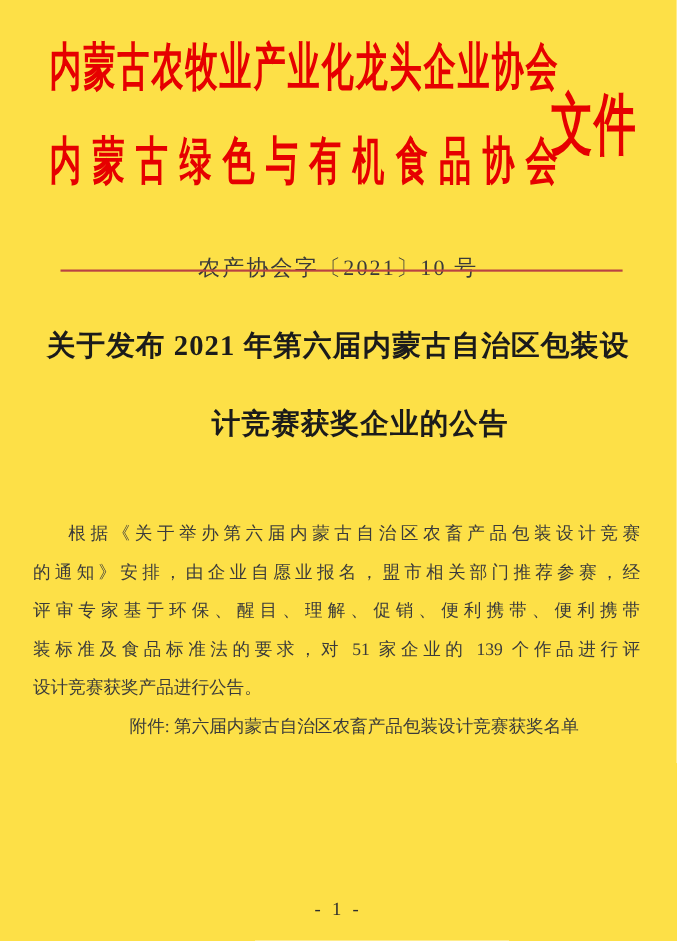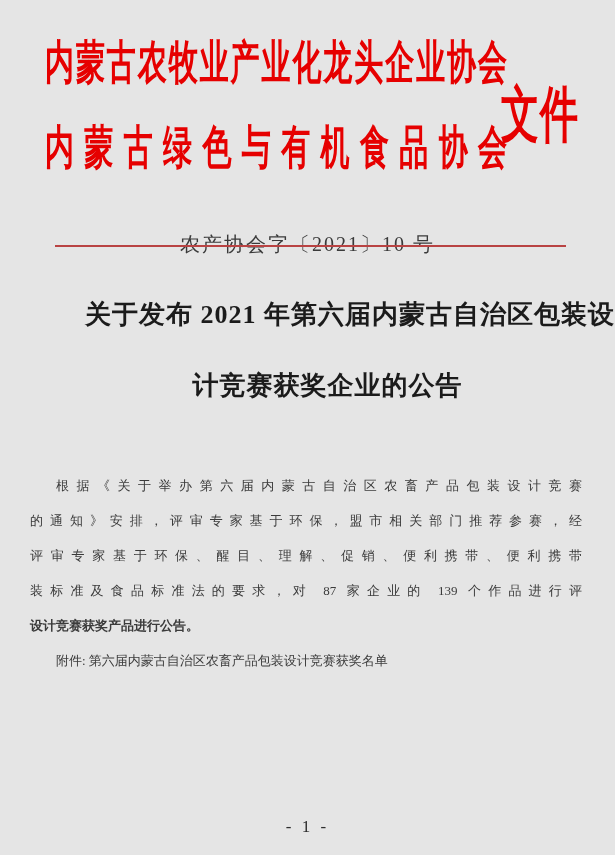--- a/index.html
+++ b/index.html
@@ -4,21 +4,21 @@
 <style>
   html, body { margin: 0; padding: 0; }
   body {
     width: 615px; height: 855px;
     background: #ffffff;
     font-family: "Liberation Serif", "DejaVu Serif", serif;
   }
   .page {
     position: relative;
     width: 615px; height: 855px;
-    background: #e5e5e5;
+    background: #fde047;
     overflow: hidden;
   }
   
   .org-line {
     position: absolute;
     left: 45px; width: 462px;
     color: #e60000;
     font-weight: bold;
     font-size: 29px; line-height: 29px;
     text-align: justify;
@@ -57,38 +57,38 @@
   
   .title-line {
     position: absolute;
     left: 0; width: 100%;
     text-align: center;
     font-weight: bold;
     font-size: 26px; line-height: 32px;
     letter-spacing: 1px;
     color: #1b1b1b;
   }
-  .title-line-1 { top: 299px; text-align: right; }
+  .title-line-1 { top: 299px; }
   .title-line-2 { top: 370px; margin-left: 20px; }
   
   .body-block {
     position: absolute;
     top: 468px; left: 30px; width: 552px;
-    font-size: 13px; line-height: 35px;
+    font-size: 16px; line-height: 35px;
     color: #3b3b3b;
   }
   .body-line {
     text-align: justify;
     text-align-last: justify;
   }
   .body-line.indent { text-indent: 2em; }
-  .body-line.open-end { text-align-last: left; font-weight: bold; }
+  .body-line.open-end { text-align-last: left; }
   .attachment-line {
     text-indent: 2em;
-    text-align: left;
+    text-align: center;
   }
   
   .page-number {
     position: absolute;
     top: 817px; left: 0; width: 100%;
     text-align: center;
     font-size: 17px; line-height: 20px;
     letter-spacing: 3px;
     color: #2e2e2e;
   }
@@ -106,22 +106,22 @@
 
   <div class="doc-number">农产协会字〔2021〕10 号</div>
 
   <div class="red-rule"></div>
 
   <div class="title-line title-line-1">关于发布 2021 年第六届内蒙古自治区包装设</div>
   <div class="title-line title-line-2">计竞赛获奖企业的公告</div>
 
   <div class="body-block">
     <div class="body-line indent">根据《关于举办第六届内蒙古自治区农畜产品包装设计竞赛</div>
-    <div class="body-line">的通知》安排，评审专家基于环保，盟市相关部门推荐参赛，经</div>
+    <div class="body-line">的通知》安排，由企业自愿业报名，盟市相关部门推荐参赛，经</div>
     <div class="body-line">评审专家基于环保、醒目、理解、促销、便利携带、便利携带</div>
-    <div class="body-line">装标准及食品标准法的要求，对 87 家企业的 139 个作品进行评</div>
+    <div class="body-line">装标准及食品标准法的要求，对 51 家企业的 139 个作品进行评</div>
     <div class="body-line open-end">设计竞赛获奖产品进行公告。</div>
     <div class="attachment-line">附件: 第六届内蒙古自治区农畜产品包装设计竞赛获奖名单</div>
   </div>
 
   <div class="page-number">- 1 -</div>
 
 </div>
 
 </body></html>

